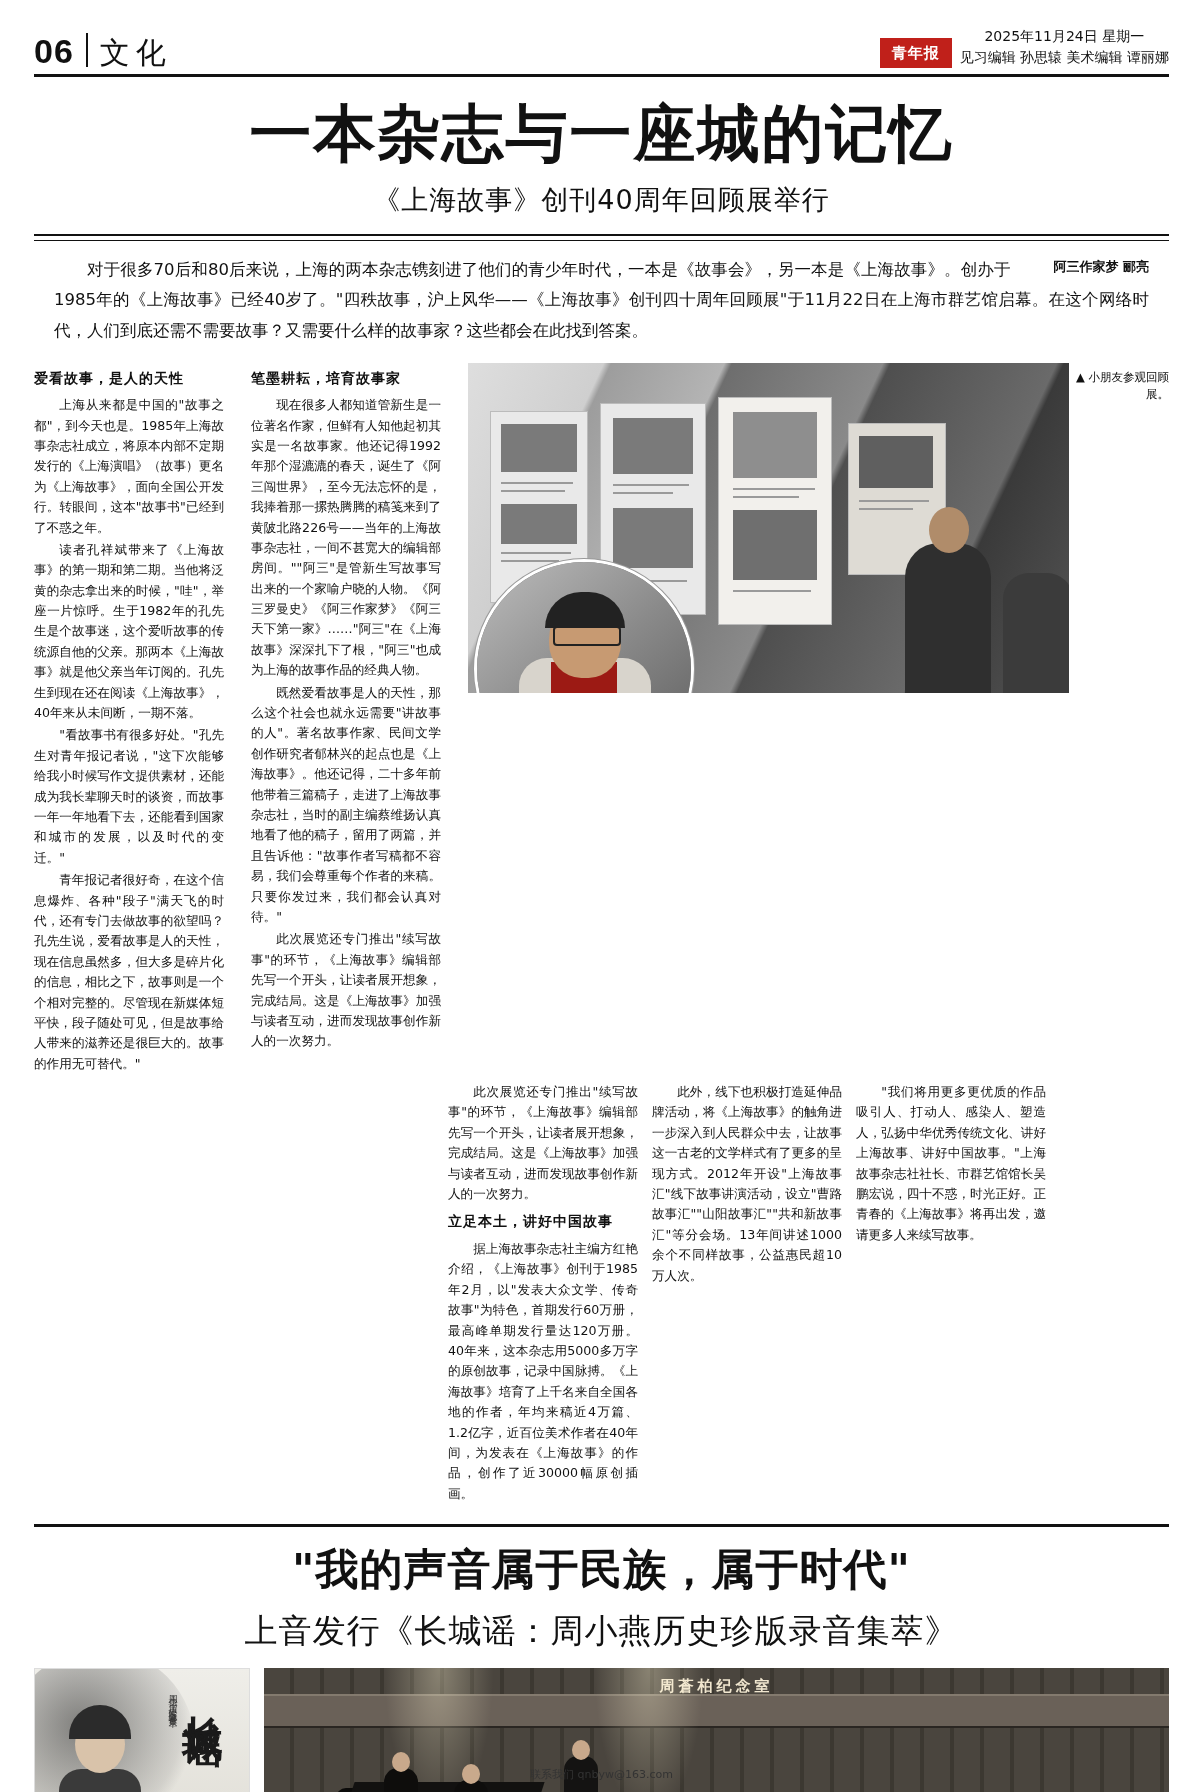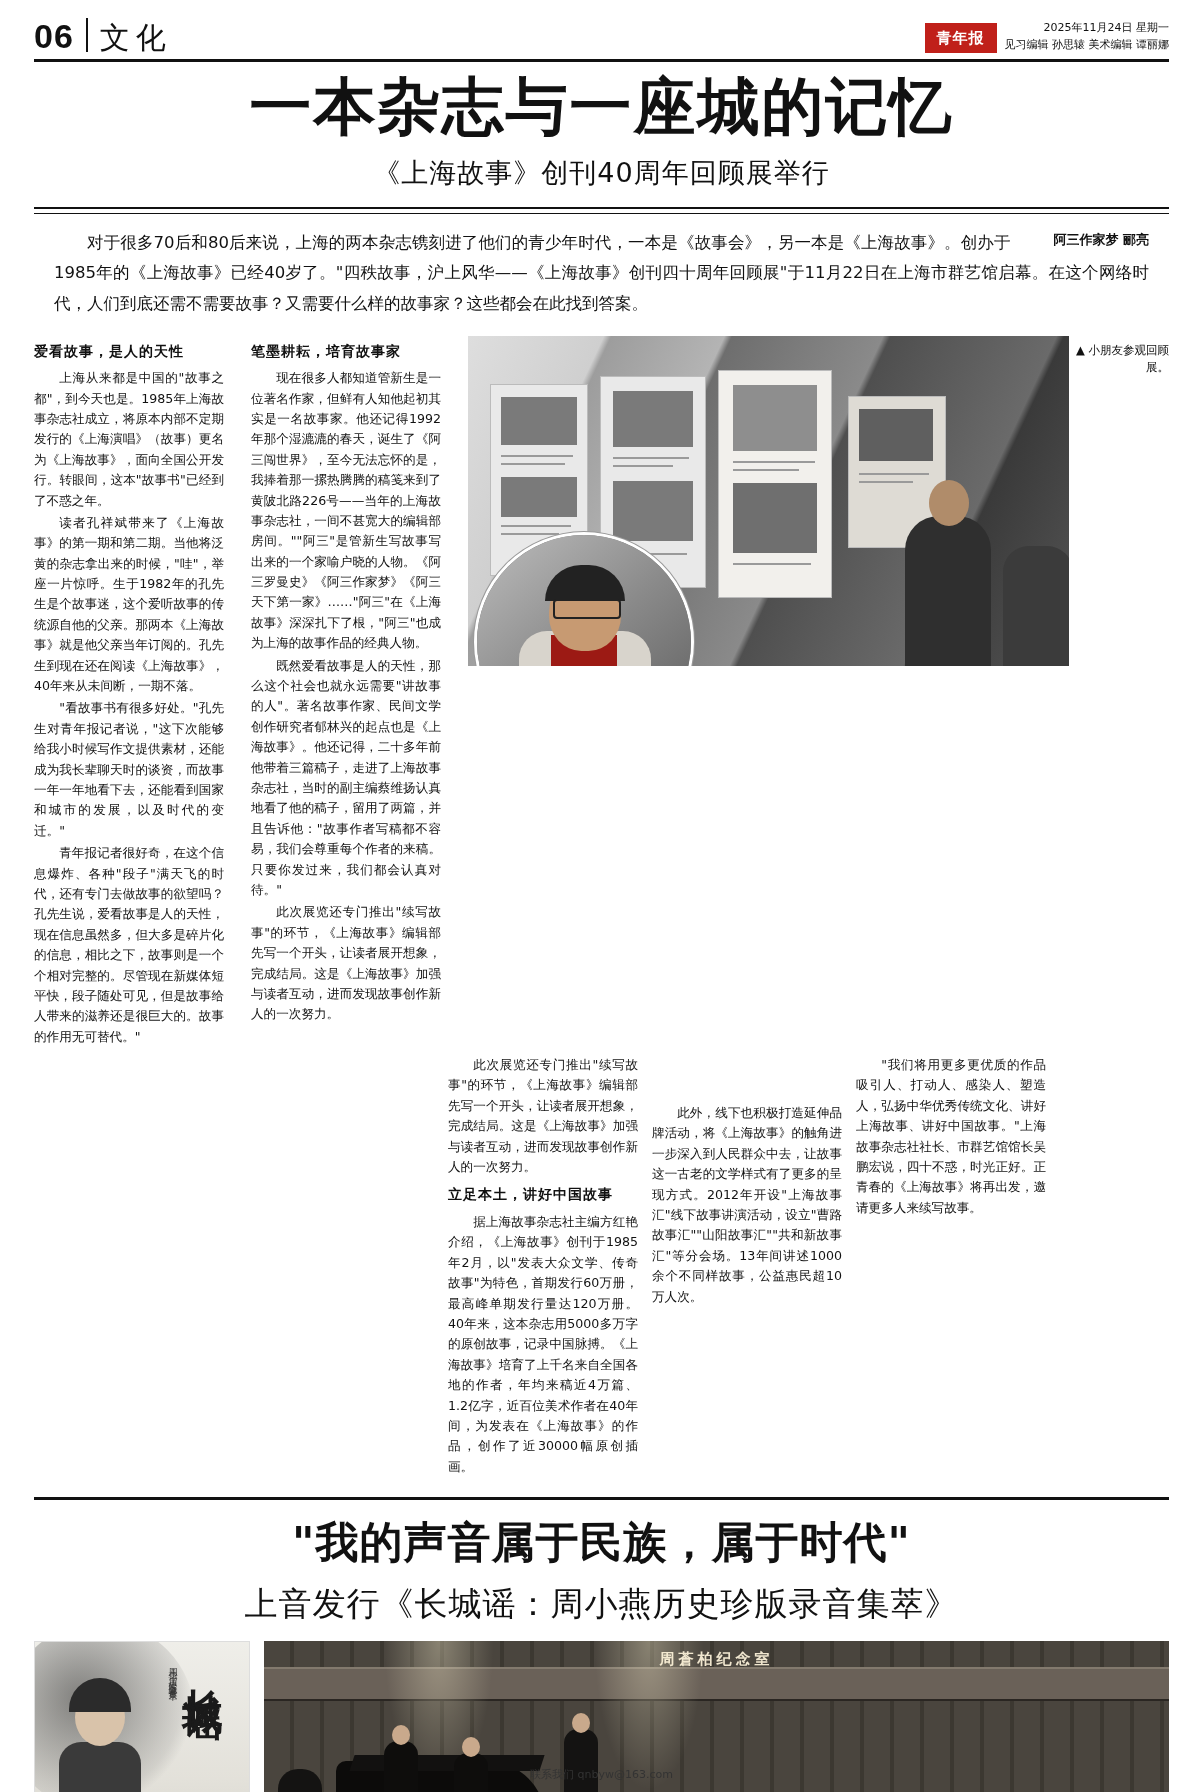--- a/index.html
+++ b/index.html
@@ -8,21 +8,21 @@
     background:#ffffff;
     font-family:"DejaVu Sans","Liberation Sans",sans-serif;
     color:#111;
     position:relative;
     overflow:hidden;
   }
   .page{
     position:relative;
     width:1203px;height:1792px;
     box-sizing:border-box;
-    padding:0 34px;
+    padding:8px 34px;
   }
   
   .masthead{
     display:flex;align-items:flex-end;
     padding-top:18px;
     border-bottom:3px solid #111;
     padding-bottom:6px;
     position:relative;
   }
   .page-num{
@@ -39,24 +39,24 @@
   .masthead-right{
     margin-left:auto;display:flex;align-items:flex-end;gap:8px;
   }
   .logo-box{
     width:72px;height:30px;background:#c0201a;color:#fff;
     display:flex;align-items:center;justify-content:center;
     font-size:15px;font-weight:bold;letter-spacing:1px;
     line-height:1;
   }
   .masthead-meta{
-    font-size:11px;line-height:1.5;color:#111;text-align:right;
-  }
-  
-  .headline-wrap{text-align:center;margin-top:12px;}
+    font-size:14px;line-height:1.5;color:#111;text-align:center;
+  }
+  
+  .headline-wrap{text-align:center;margin-top:24px;}
   .headline{
     font-size:62px;font-weight:bold;letter-spacing:2px;line-height:1.08;
     font-family:"DejaVu Sans",sans-serif;
   }
   .subheadline{
     font-size:27px;margin-top:14px;letter-spacing:1px;
     font-family:"DejaVu Sans",sans-serif;
   }
   .rule-double{
     margin-top:16px;border-top:2px solid #111;
@@ -259,21 +259,21 @@
   </div>
 
   <div class="art1-bottom">
     <div class="col" style="visibility:hidden;height:1px;"></div>
     <div class="col" style="visibility:hidden;height:1px;"></div>
     <div class="col" style="margin-left:6px;font-size:12.6px;line-height:1.62;text-align:justify;">
       <p style="text-indent:2em;margin:0 0 6px 0;">此次展览还专门推出"续写故事"的环节，《上海故事》编辑部先写一个开头，让读者展开想象，完成结局。这是《上海故事》加强与读者互动，进而发现故事创作新人的一次努力。</p>
       <div class="sec-title">立足本土，讲好中国故事</div>
       <p style="text-indent:2em;margin:0;">据上海故事杂志社主编方红艳介绍，《上海故事》创刊于1985年2月，以"发表大众文学、传奇故事"为特色，首期发行60万册，最高峰单期发行量达120万册。40年来，这本杂志用5000多万字的原创故事，记录中国脉搏。《上海故事》培育了上千名来自全国各地的作者，年均来稿近4万篇、1.2亿字，近百位美术作者在40年间，为发表在《上海故事》的作品，创作了近30000幅原创插画。</p>
     </div>
-    <div class="col" style="font-size:12.6px;line-height:1.62;text-align:justify;margin-top:48px;">
+    <div class="col" style="font-size:12.6px;line-height:1.62;text-align:justify;">
       <p style="text-indent:2em;margin:0 0 2px 0;">此外，线下也积极打造延伸品牌活动，将《上海故事》的触角进一步深入到人民群众中去，让故事这一古老的文学样式有了更多的呈现方式。2012年开设"上海故事汇"线下故事讲演活动，设立"曹路故事汇""山阳故事汇""共和新故事汇"等分会场。13年间讲述1000余个不同样故事，公益惠民超10万人次。</p>
     </div>
     <div class="col" style="font-size:12.6px;line-height:1.62;text-align:justify;">
       <p style="text-indent:2em;margin:0;">"我们将用更多更优质的作品吸引人、打动人、感染人、塑造人，弘扬中华优秀传统文化、讲好上海故事、讲好中国故事。"上海故事杂志社社长、市群艺馆馆长吴鹏宏说，四十不惑，时光正好。正青春的《上海故事》将再出发，邀请更多人来续写故事。</p>
     </div>
   </div>
 
   <div class="art2-head">
     <div class="art2-title">"我的声音属于民族，属于时代"</div>
     <div class="art2-sub">上音发行《长城谣：周小燕历史珍版录音集萃》</div>

